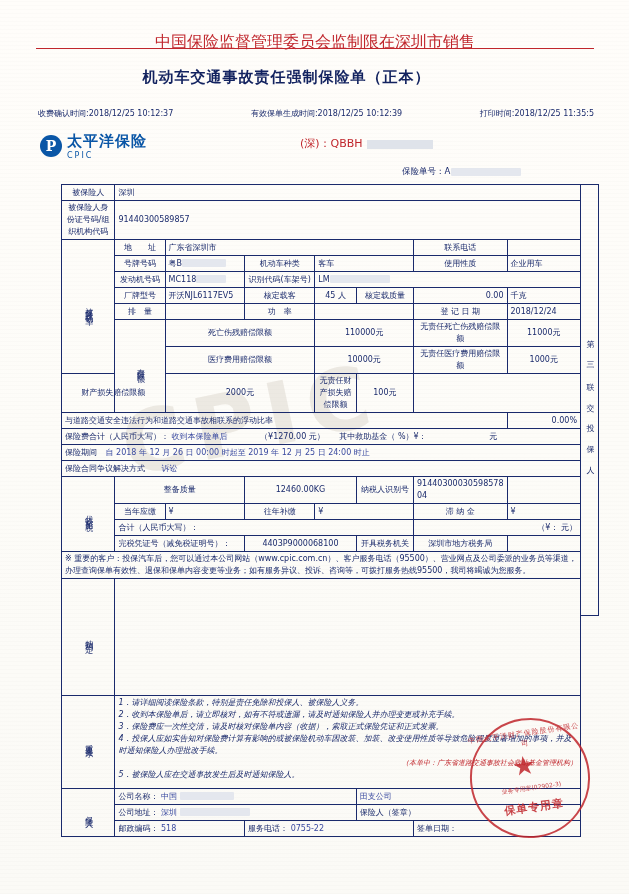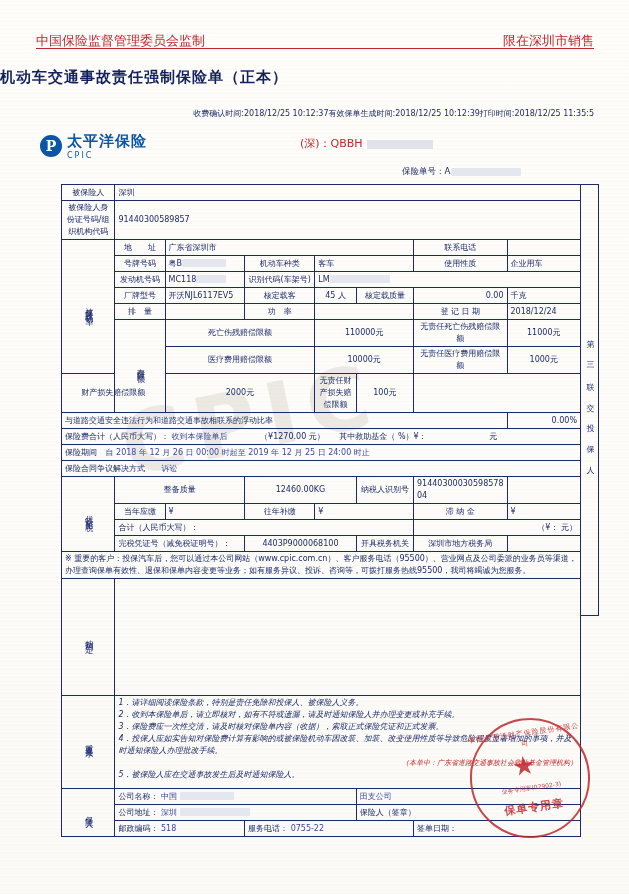--- a/index.html
+++ b/index.html
@@ -25,34 +25,34 @@
   }
   .watermark{
     position:absolute;left:120px;top:370px;
     font-size:86px;color:rgba(200,190,175,0.30);
     font-weight:bold;letter-spacing:10px;
     transform:rotate(-12deg);
     pointer-events:none;user-select:none;
   }
   .top-line{
     position:absolute;left:36px;top:32px;width:558px;
-    display:flex;justify-content:space-between;
-    color:#c0262c;font-size:13px;
+    display:flex;justify-content:center;
+    color:#c0262c;font-size:16px;
   }
   .red-rule{
     position:absolute;left:36px;top:48px;width:558px;height:1px;background:#c0262c;
   }
   .doc-title{
-    position:absolute;left:0;top:68px;width:573px;text-align:left;
+    position:absolute;left:0;top:68px;width:573px;text-align:center;
     font-size:15px;font-weight:bold;color:#12225f;letter-spacing:1px;
   }
   .time-line{
     position:absolute;left:38px;top:108px;width:556px;
     font-size:8px;color:#1a2a6c;
-    display:flex;justify-content:flex-end;
+    display:flex;justify-content:space-between;
   }
   .time-line span{white-space:nowrap;}
   .logo-wrap{
     position:absolute;left:40px;top:132px;display:flex;align-items:center;gap:5px;
   }
   .logo-mark{
     width:22px;height:22px;border-radius:50%;
     background:#0a56a6;color:#fff;font-size:14px;font-weight:bold;
     display:flex;align-items:center;justify-content:center;
     font-family:"DejaVu Serif","Liberation Serif",serif;

